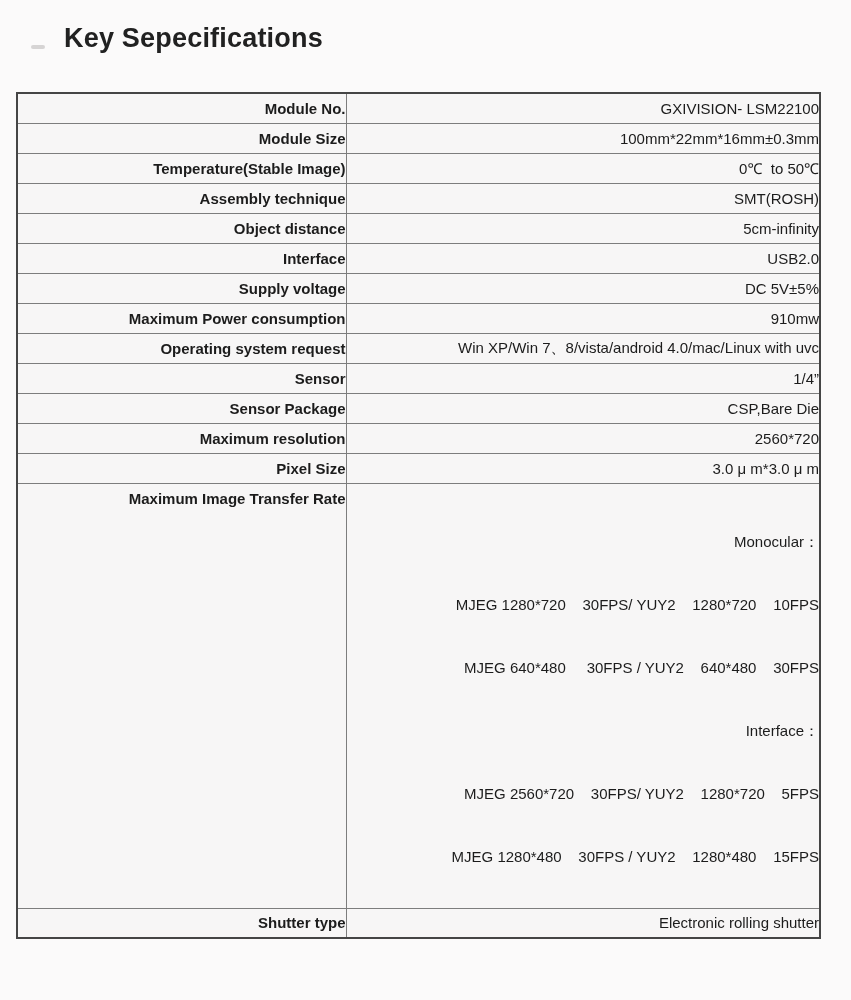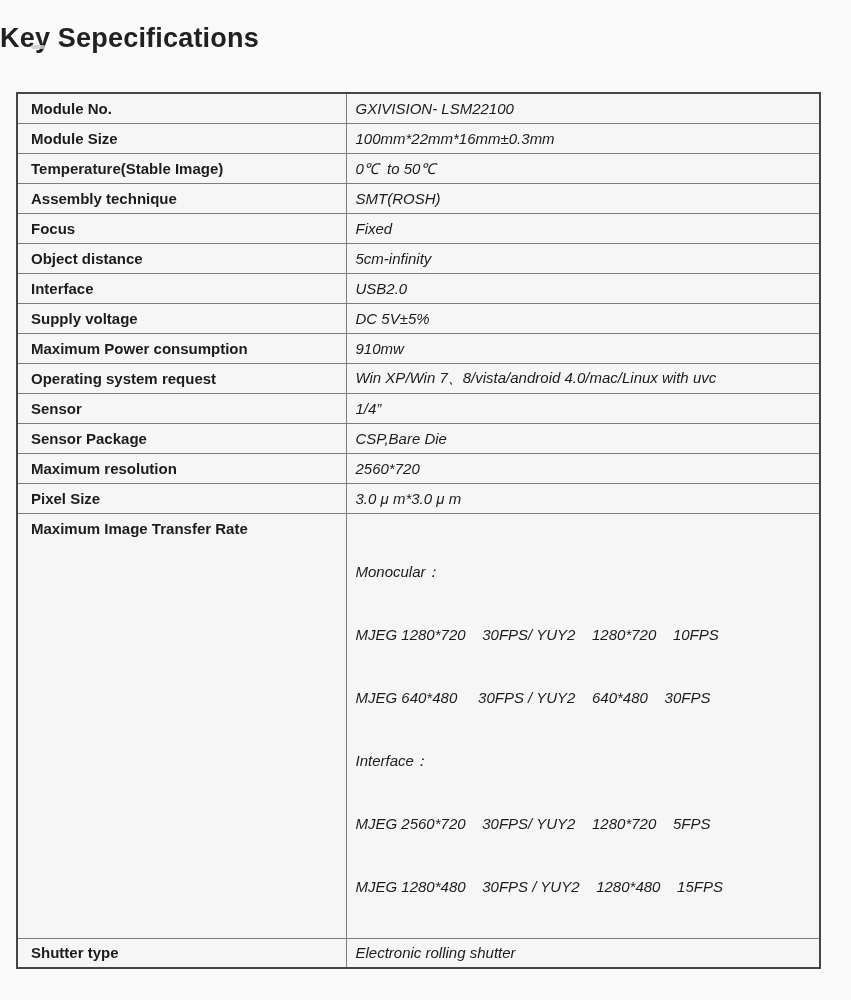--- a/index.html
+++ b/index.html
@@ -14,52 +14,52 @@
   .title-wrap { position: relative; padding-top: 20px; }
   .title-dash {
     position: absolute;
     left: 31px; top: 45px;
     width: 14px; height: 4px;
     background: #cfcdcd;
     border-radius: 2px;
     opacity: 0.85;
   }
   h1.page-title {
+    margin-left: 64px;
     font-size: 27px;
     font-weight: 600;
     letter-spacing: 0.2px;
     color: #212121;
     line-height: 36px;
   }
 
   table.spec-table {
     border-collapse: collapse;
     margin: 36px 0 0 16px;
     width: 801px;
     table-layout: fixed;
     background: #f7f6f6;
   }
   table.spec-table, td {
     border: 1.5px solid #7d7d7d;
   }
   table.spec-table { border: 2px solid #454545; }
-  td { vertical-align: middle; }
+  td { vertical-align: middle; text-align: right; }
   td.label-cell {
     width: 329px;
     font-weight: bold;
     font-size: 15px;
     padding-left: 13px;
     height: 30px;
   }
   td.value-cell {
     width: 474px;
     font-size: 15px;
     padding-left: 9px;
     white-space: pre;
-    font-style: italic;
   }
   td.value-cell.multiline { padding-top: 9px; padding-bottom: 3px; vertical-align: top; }
   td.multiline .rate-line { line-height: 29px; white-space: pre; }
   tr.big-row td.label-cell { vertical-align: top; padding-top: 6px; }
 </style>
 </head>
 <body>
 
 <div class="title-wrap">
   <div class="title-dash"></div>
@@ -76,24 +76,20 @@
       <td class="label-cell">Module Size</td>
       <td class="value-cell">100mm*22mm*16mm±0.3mm</td>
     </tr>
     <tr>
       <td class="label-cell">Temperature(Stable Image)</td>
       <td class="value-cell">0℃  to 50℃</td>
     </tr>
     <tr>
       <td class="label-cell">Assembly technique</td>
       <td class="value-cell">SMT(ROSH)</td>
-    </tr>
-    <tr>
-      <td class="label-cell">Focus</td>
-      <td class="value-cell">Fixed</td>
     </tr>
     <tr>
       <td class="label-cell">Object distance</td>
       <td class="value-cell">5cm-infinity</td>
     </tr>
     <tr>
       <td class="label-cell">Interface</td>
       <td class="value-cell">USB2.0</td>
     </tr>
     <tr>

